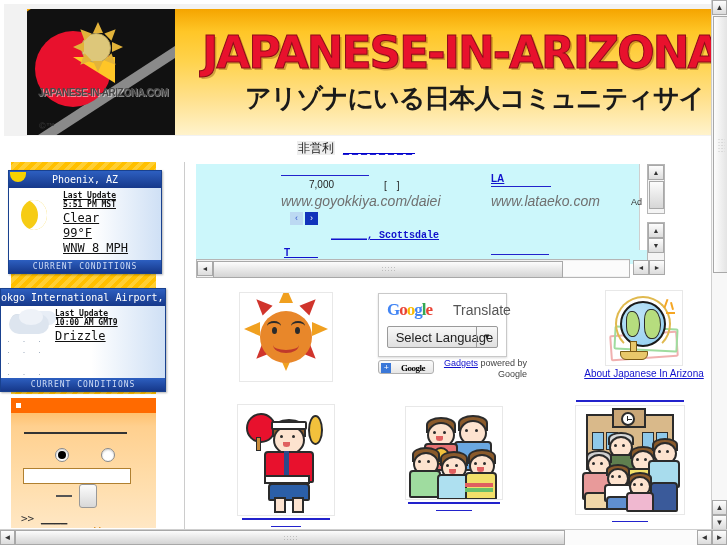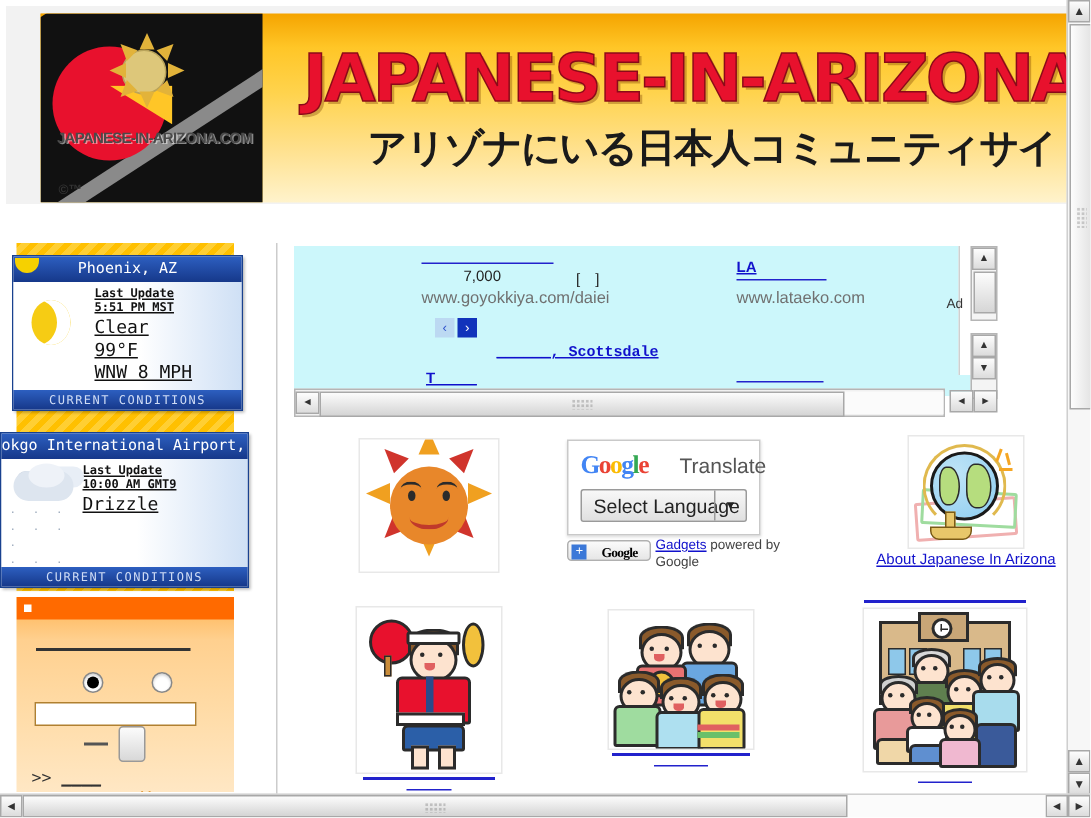--- a/index.html
+++ b/index.html
@@ -390,23 +390,24 @@
   }
   .ad-txt {
     position: absolute;
     font-size: 10px;
     color: #222;
     white-space: nowrap;
     font-family: "Liberation Sans", sans-serif;
   }
   .ad-url {
     position: absolute;
-    font-size: 11px;
+    font-size: 14px;
     color: #707070;
     white-space: nowrap;
+    font-style: italic;
   }
   .ad-blue {
     position: absolute;
     font-size: 10px;
     color: #1111cc;
     font-weight: bold;
     text-decoration: underline;
     white-space: nowrap;
   }
   .ad-nav {
@@ -627,21 +628,21 @@
     font-size: 9px;
     text-align: center;
     line-height: 9px;
   }
   .gt-credit {
     position: absolute;
     left: 64px; top: 70px;
     width: 90px;
     font-size: 9px;
     color: #444;
-    text-align: left;
+    text-align: right;
     line-height: 11px;
   }
   .gt-credit a { color: #1111cc; text-decoration: underline; }
 
   
   .globe-ring {
     position: absolute;
     left: 14px; top: 10px;
     width: 42px; height: 42px;
     border-radius: 50%;
@@ -819,20 +820,23 @@
           </div>
           <div class="logo-text">JAPANESE-IN-ARIZONA.COM</div>
           <div class="logo-tm">©™</div>
         </div>
 
         <div class="banner-title">JAPANESE-IN-ARIZONA.CO</div>
         <div class="banner-sub">アリゾナにいる日本人コミュニティサイト</div>
       </div>
     </div>
 
+    <div class="nonprofit-row">
+      <span class="nonprofit-label">非営利</span><a class="nonprofit-link">________</a>
+    </div>
 
     <div class="col-left">
 
       <div class="wx-band" style="top:0px; height:232px;"></div>
 
       <div class="wx" style="left:4px; top:8px;">
         <div class="wx-head">Phoenix, AZ</div>
         <div class="wx-head-moon"></div>
         <div class="wx-body">
           <div class="wx-icon">

